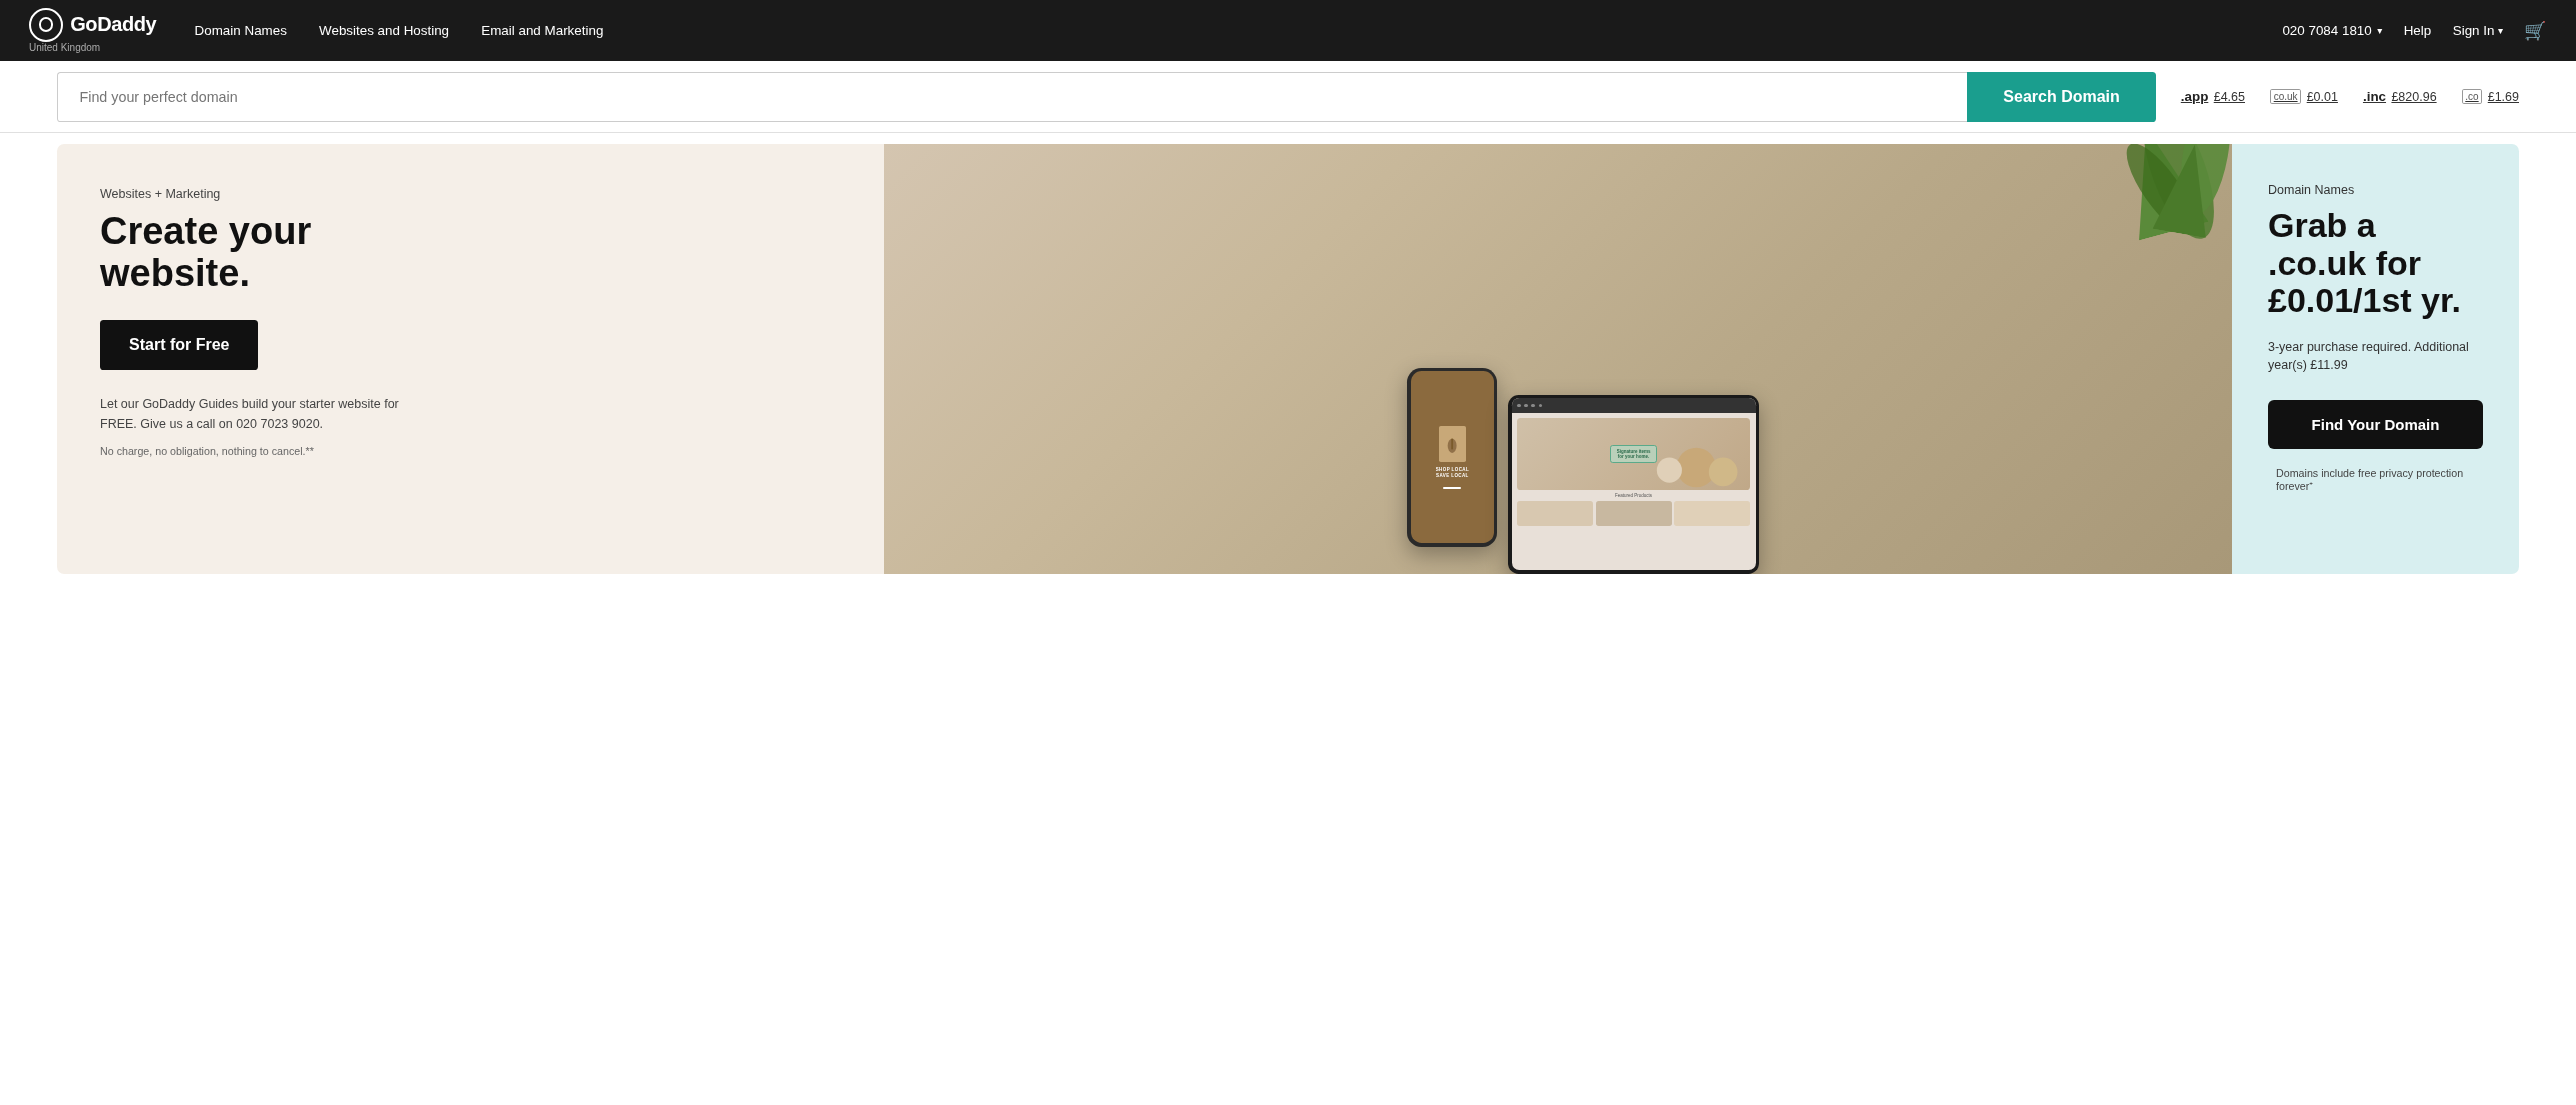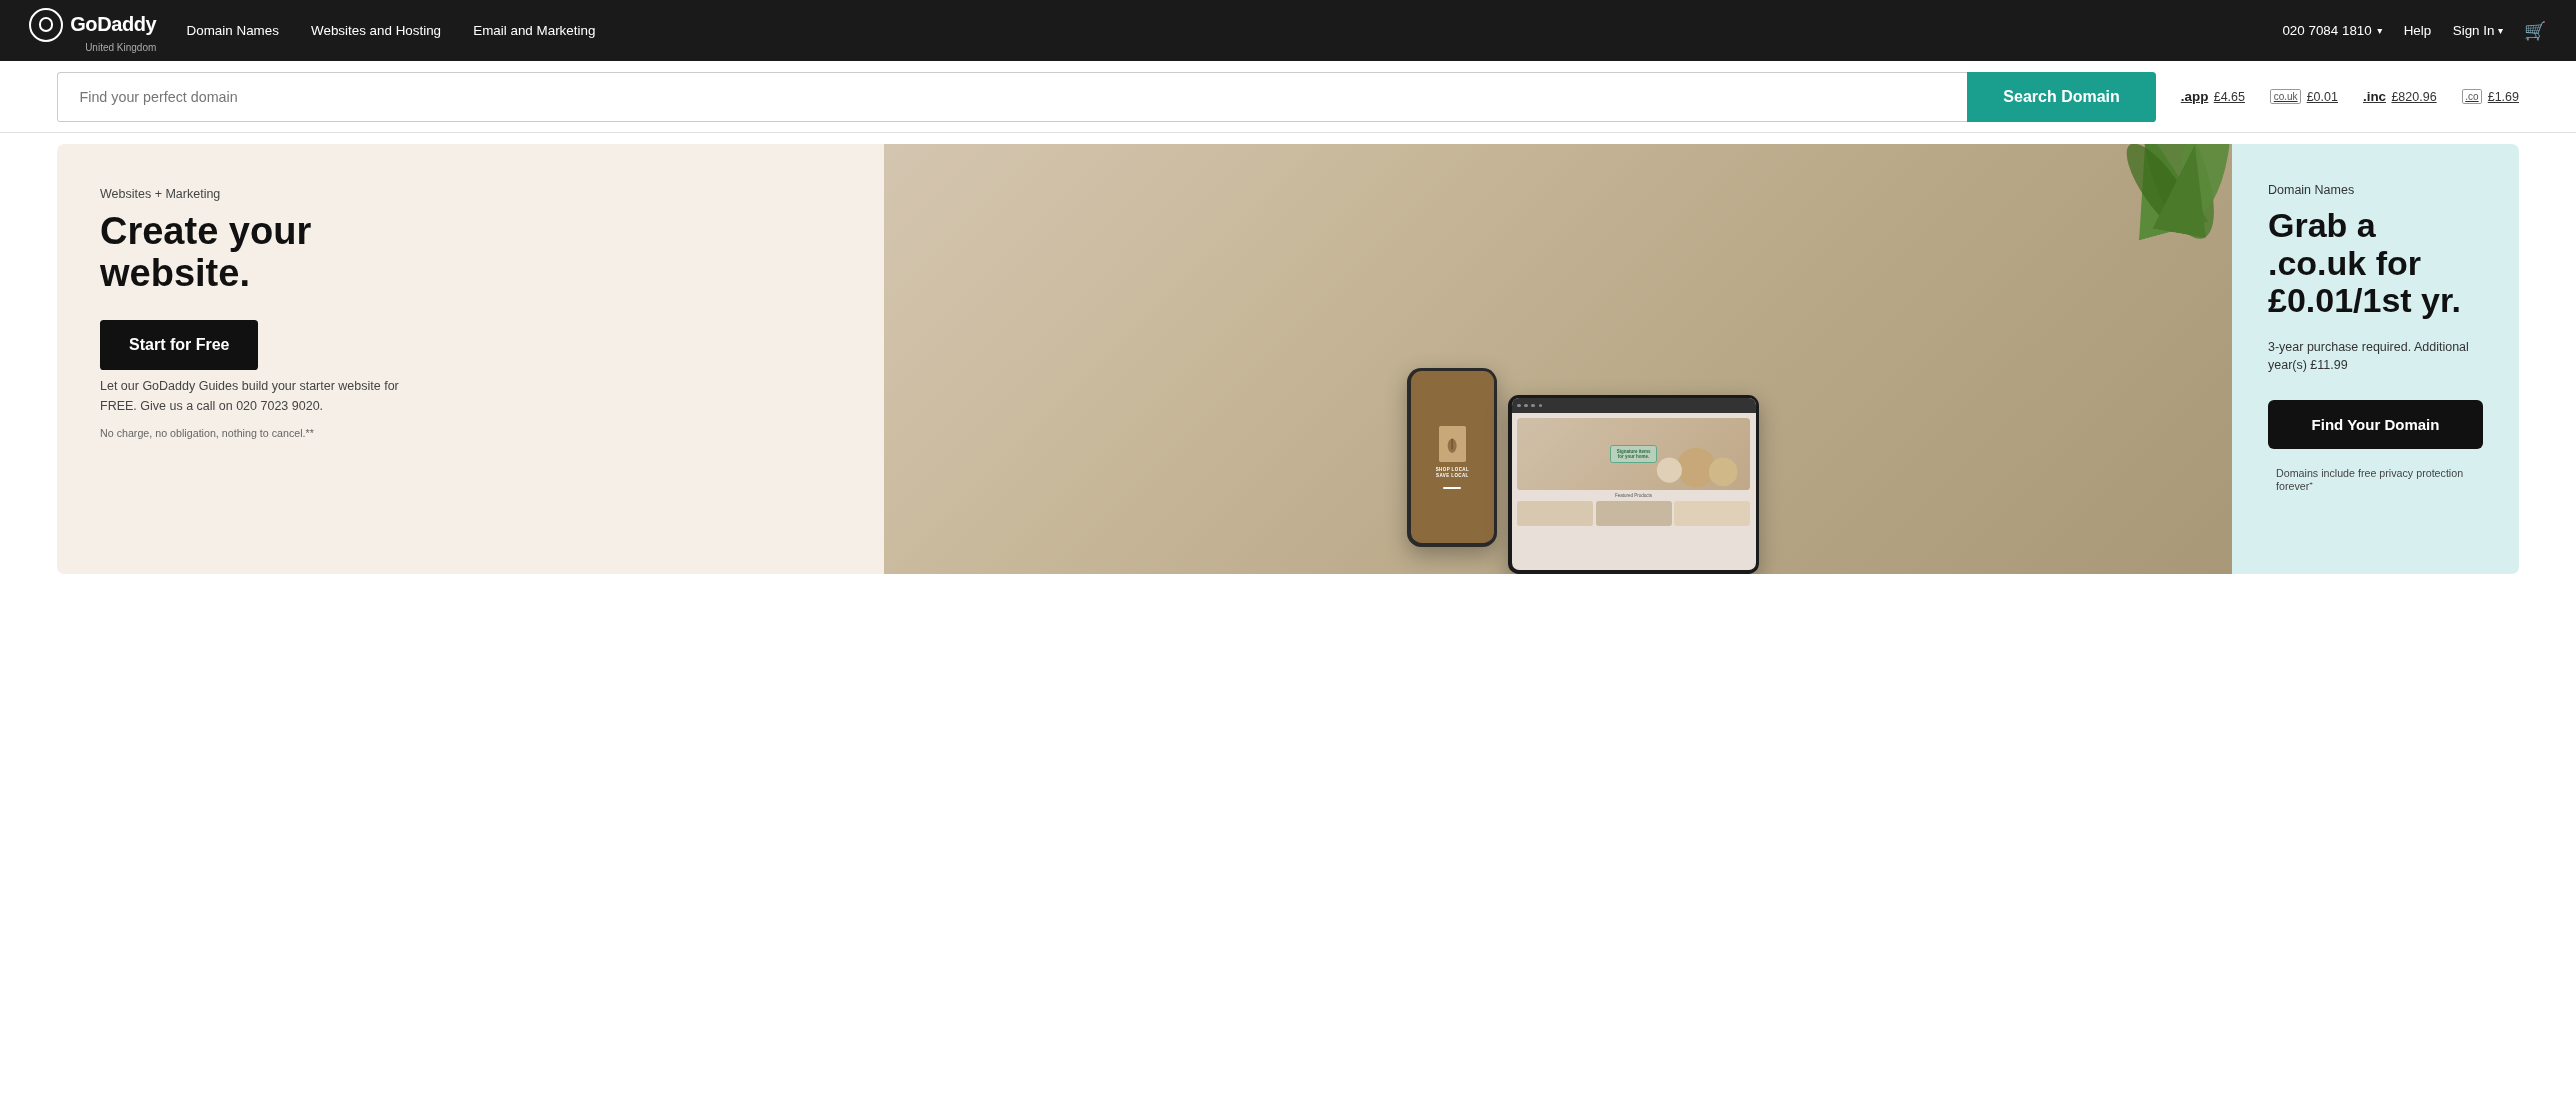--- a/index.html
+++ b/index.html
@@ -10,22 +10,22 @@
       background: #1a1a1a;
       display: flex;
       align-items: center;
       padding: 0 29px;
       height: 61px;
       gap: 0;
     }
     .navbar-logo {
       display: flex;
       flex-direction: column;
-      align-items: flex-end;
-      margin-right: 16px;
+      align-items: flex-start;
+      margin-right: 24px;
       flex-shrink: 0;
     }
     .logo-mark {
       display: flex;
       align-items: center;
       gap: 7.2px;
     }
     .logo-circle {
       width: 34px;
       height: 34px;
@@ -353,21 +353,21 @@
     }
     .hero-cta-button {
       background: #111;
       color: #fff;
       border: none;
       padding: 16px 29px;
       font-size: 16px;
       font-weight: 700;
       cursor: pointer;
       border-radius: 3.6px;
-      margin-bottom: 6px;
+      margin-bottom: 24px;
       display: inline-block;
     }
     .hero-desc {
       font-size: 12.5px;
       color: #444;
       line-height: 1.6;
       margin-bottom: 10.7px;
       max-width: 322px;
     }
     .hero-disclaimer {

